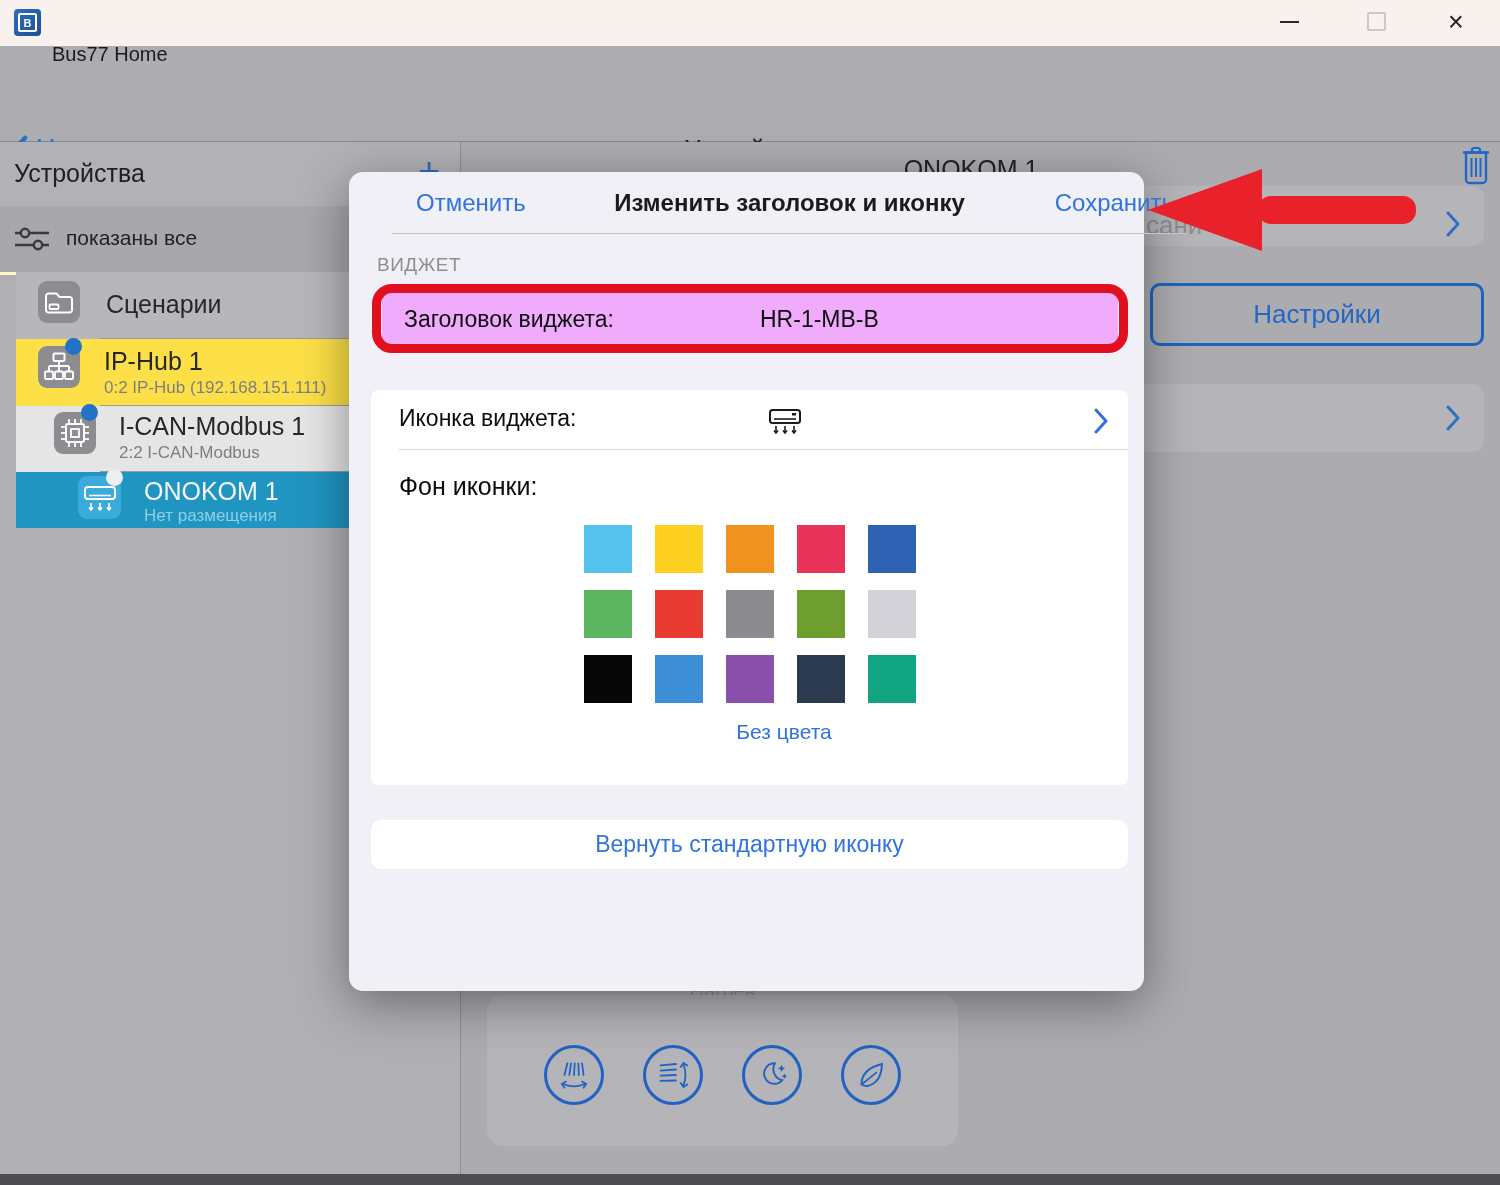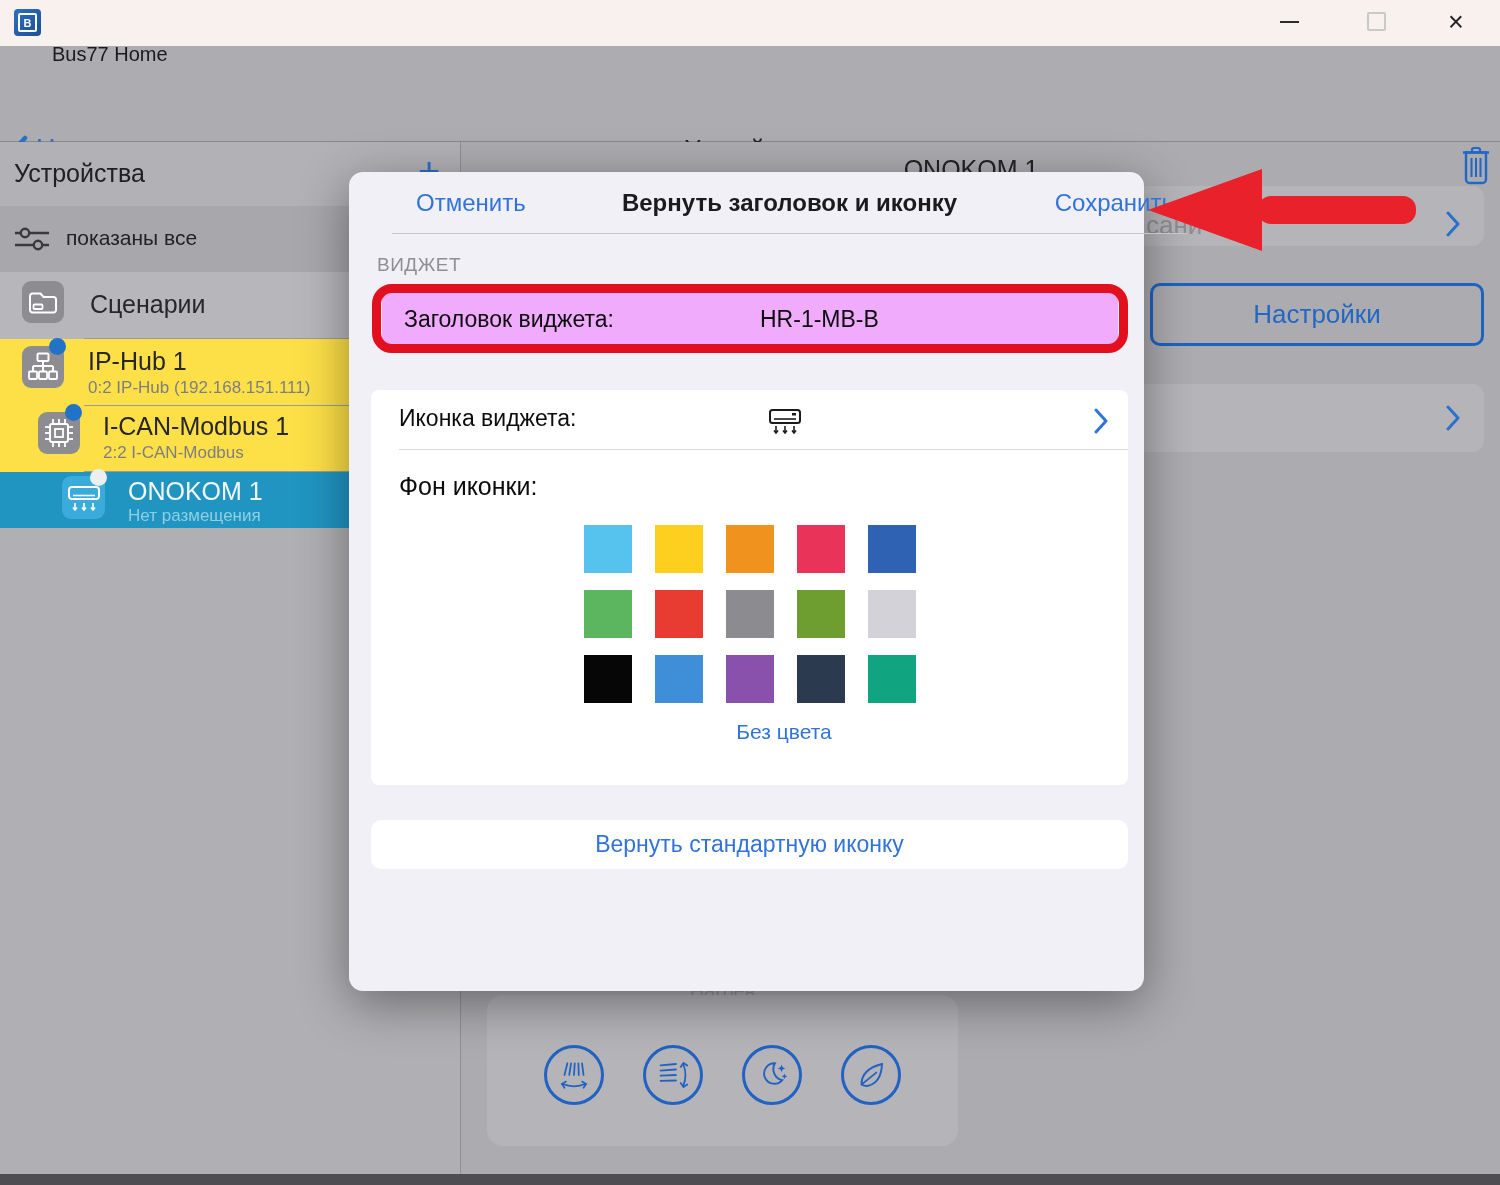--- a/index.html
+++ b/index.html
@@ -20,21 +20,21 @@
   .navbar{position:absolute;left:0;top:46px;width:1500px;height:95px;background:#adadb1;border-bottom:1px solid #88888c;}
   .back{position:absolute;left:10px;top:88px;display:flex;align-items:center;gap:8px;color:#2d6ec8;font-size:27px;}
   .page-title{position:absolute;left:0;top:89px;width:1500px;text-align:center;font-size:25px;color:#242427;font-weight:500;}
   
   .sidebar{position:absolute;left:0;top:142px;width:460px;height:1032px;background:#b0b0b4;border-right:1px solid #909094;}
   .sb-header{position:absolute;left:0;top:0;width:460px;height:64px;background:#b2b2b6;border-bottom:1px solid #88888c;}
   .sb-title{position:absolute;left:14px;top:17px;font-size:25px;color:#202023;}
   .sb-plus{position:absolute;left:418px;top:8px;font-size:38px;color:#2d6ec8;font-weight:300;}
   .sb-filter{position:absolute;left:0;top:64px;width:460px;height:66px;background:#a8a8ac;border-bottom:3px solid #fef9c3;}
   .sb-filter-label{position:absolute;left:66px;top:20px;font-size:21px;color:#222225;}
-  .sb-item{position:absolute;left:0;width:460px;}
+  .sb-item{position:absolute;left:16px;width:460px;}
   .sb-item .divider{position:absolute;left:84px;right:0;bottom:0;height:1px;background:#9b9b9f;}
   .dev-icon{position:absolute;border-radius:9px;background:#8d8d91;display:flex;align-items:center;justify-content:center;}
   .badge{position:absolute;width:17px;height:17px;border-radius:50%;}
   .sb-item .title{position:absolute;font-size:25px;color:#27272a;white-space:nowrap;}
   .sb-item .subtitle{position:absolute;font-size:17px;color:#7e7e82;white-space:nowrap;}
   .sb-item.selected{background:#2095c2;}
   .sb-item.selected .title{color:#f3f7f9;}
   .sb-item.selected .subtitle{color:#8fcfe3;}
   
   .content{position:absolute;left:461px;top:142px;width:1039px;height:1032px;background:#acacb0;}
@@ -139,21 +139,21 @@
           <rect x="12" y="20.5" width="8" height="7.5" rx="1" fill="none" stroke="#fff" stroke-width="1.8"></rect>
           <rect x="22" y="20.5" width="8" height="7.5" rx="1" fill="none" stroke="#fff" stroke-width="1.8"></rect>
         </svg>
       </div>
       <div class="badge" style="left:49px;top:-1px;background:#2272c8"></div>
       <div class="title" style="left:88px;top:8px">IP-Hub 1</div>
       <div class="subtitle" style="left:88px;top:39px">0:2 IP-Hub (192.168.151.111)</div>
       <div class="divider"></div>
     </div>
 
-    <div class="sb-item" style="top:264px;height:66px;background:#fde047">
+    <div class="sb-item" style="top:264px;height:66px;background:#e5e5e5">
       <div class="dev-icon" style="left:38px;top:6px;width:42px;height:42px">
         <svg width="34" height="34" viewBox="0 0 34 34">
           <rect x="8" y="8" width="18" height="18" rx="2" fill="none" stroke="#fff" stroke-width="2"></rect>
           <rect x="13" y="13" width="8" height="8" fill="none" stroke="#fff" stroke-width="1.8"></rect>
           <g stroke="#fff" stroke-width="1.8">
             <line x1="11" y1="3" x2="11" y2="8"></line>
               <line x1="17" y1="3" x2="17" y2="8"></line>
               <line x1="23" y1="3" x2="23" y2="8"></line>
             <line x1="11" y1="26" x2="11" y2="31"></line>
               <line x1="17" y1="26" x2="17" y2="31"></line>
@@ -261,21 +261,21 @@
           <path d="M17 43 Q17 22 45 15 Q44 41 25 45 Q20 45 17 43 z" fill="none" stroke="#2162c2" stroke-width="2.6"></path>
           <path d="M17 43 Q27 35 38 26" fill="none" stroke="#2162c2" stroke-width="2.4"></path>
         </svg>
       </div>
     </div>
   </div>
 
   <div class="modal">
     <div class="modal-header">
       <span class="modal-cancel">Отменить</span>
-      <span class="modal-title">Вернуть заголовок и иконку</span>
+      <span class="modal-title">Изменить заголовок и иконку</span>
       <span class="modal-save">Сохранить</span>
     </div>
 
     <div class="section-label">ВИДЖЕТ</div>
 
     <div class="title-row">
       <span class="lbl">Заголовок виджета:</span>
       <span class="val">HR-1-MB-B</span>
     </div>
 

